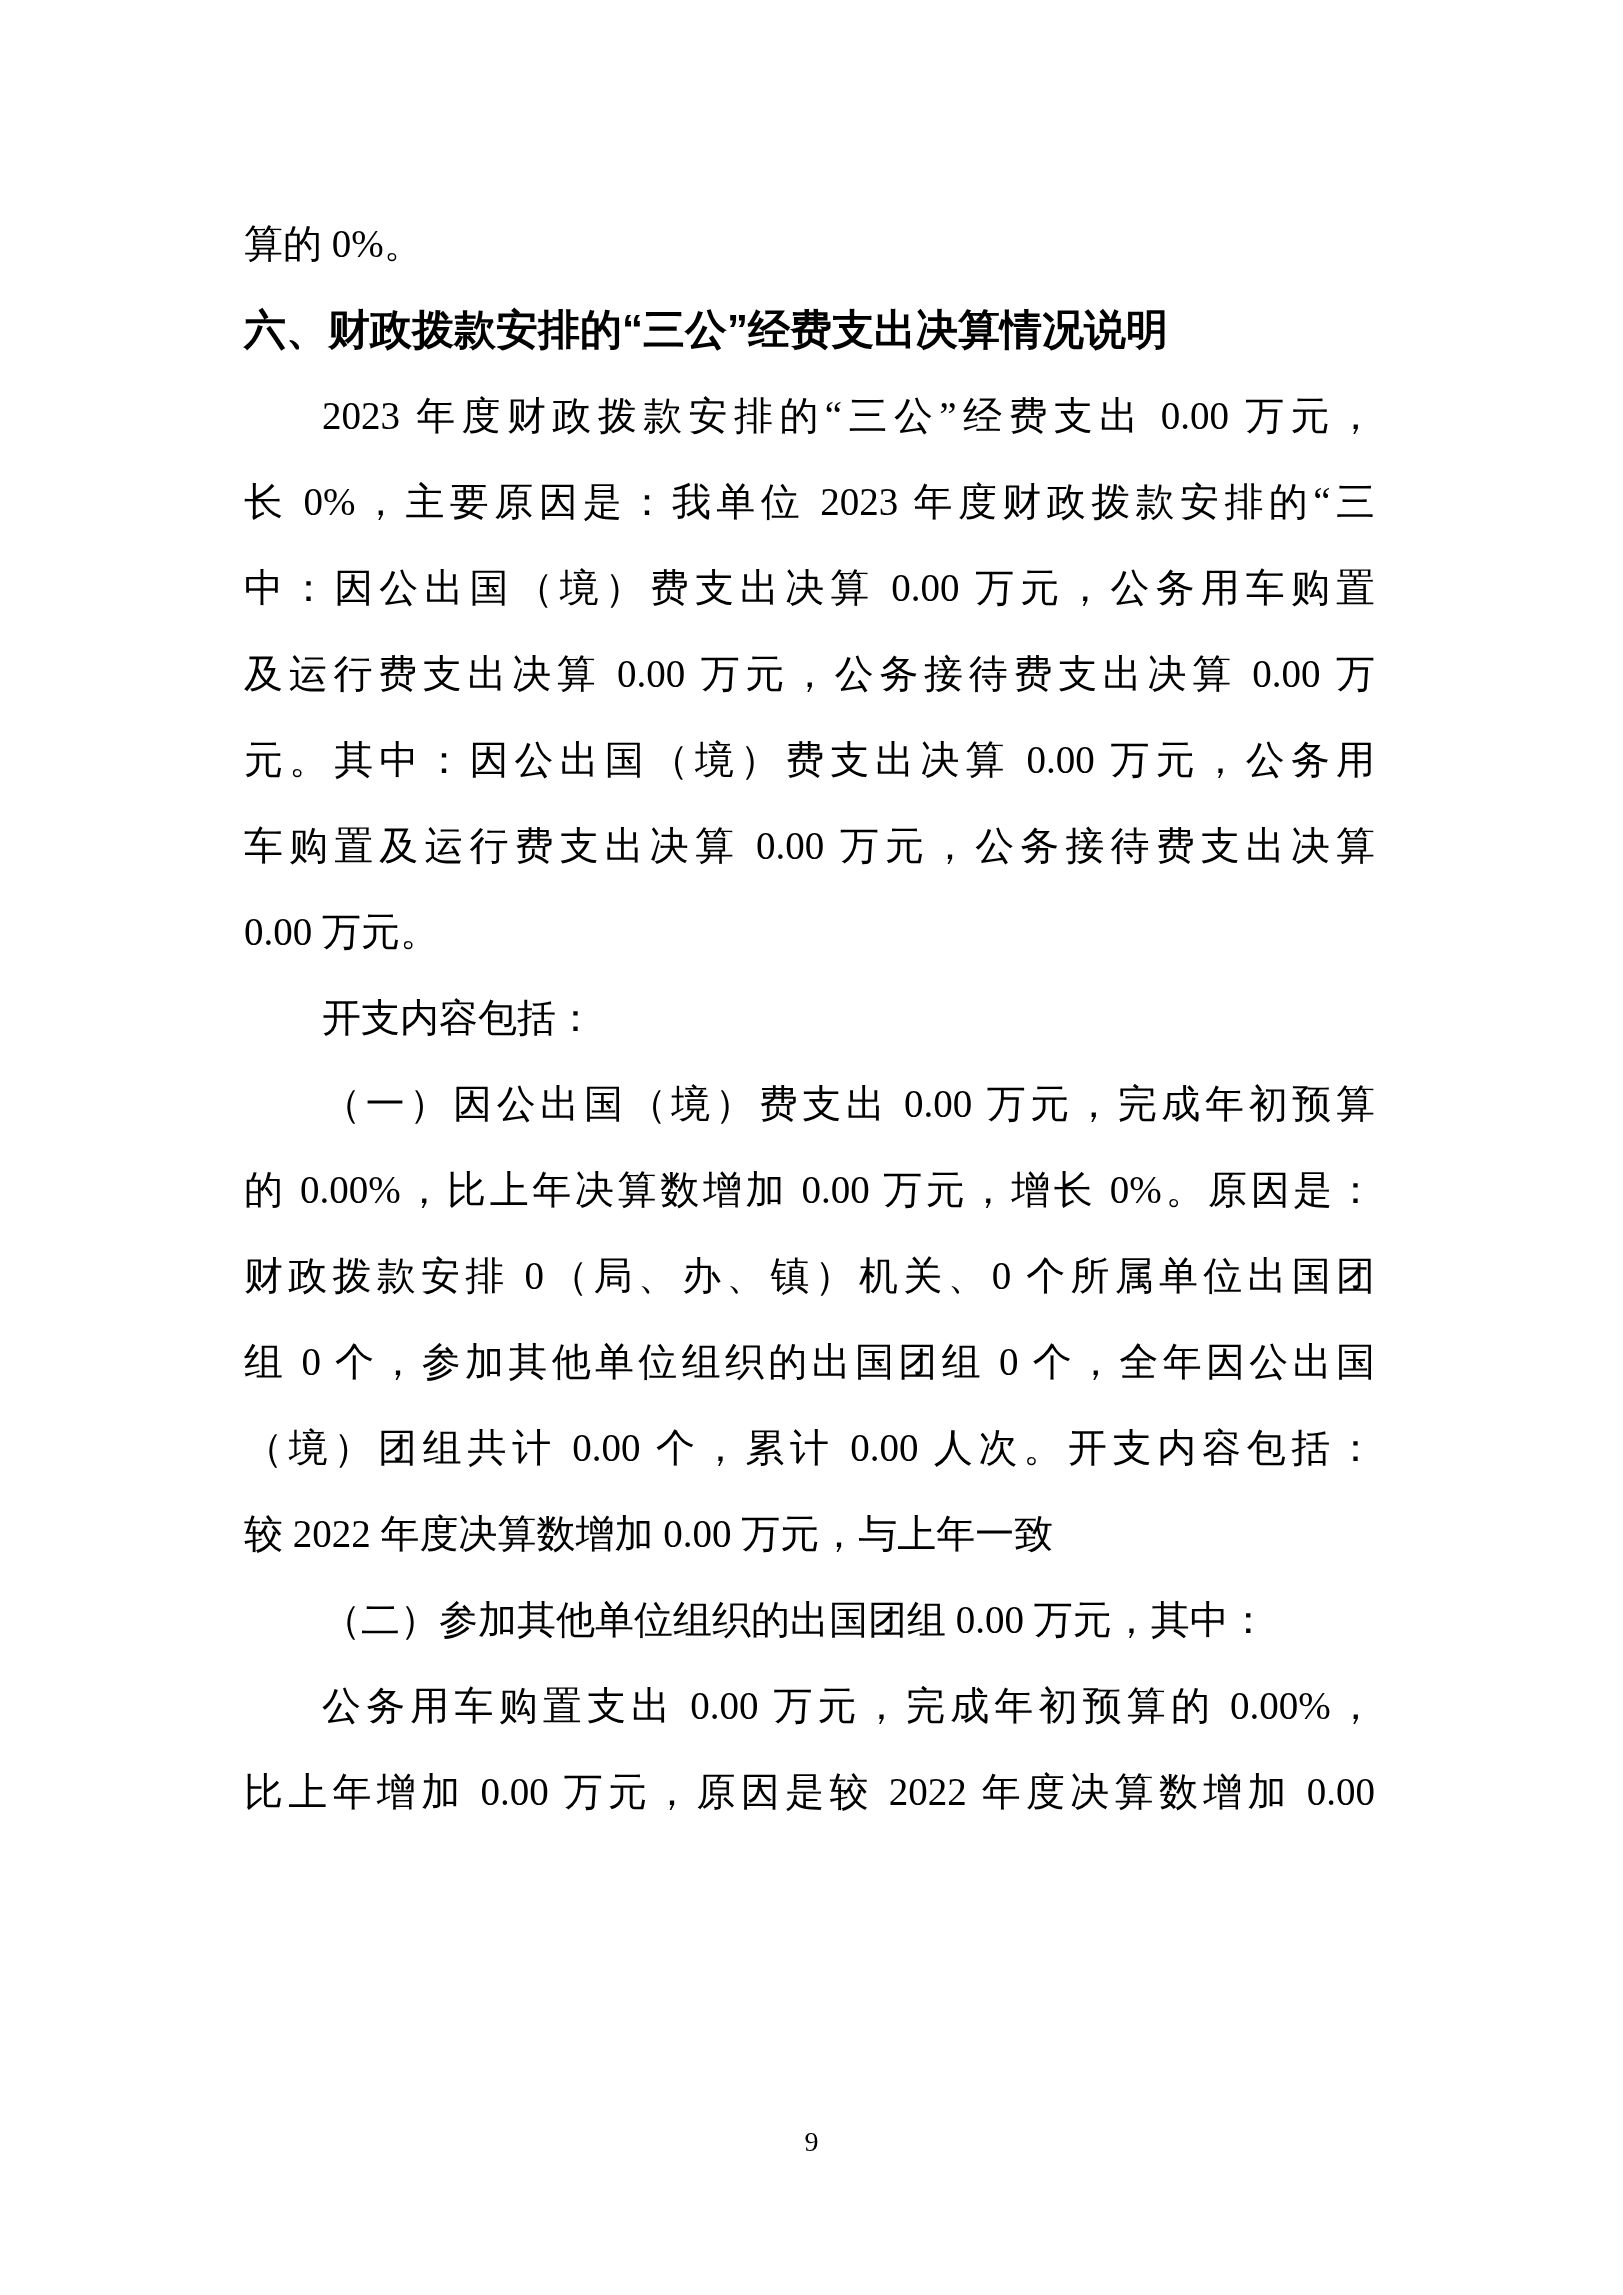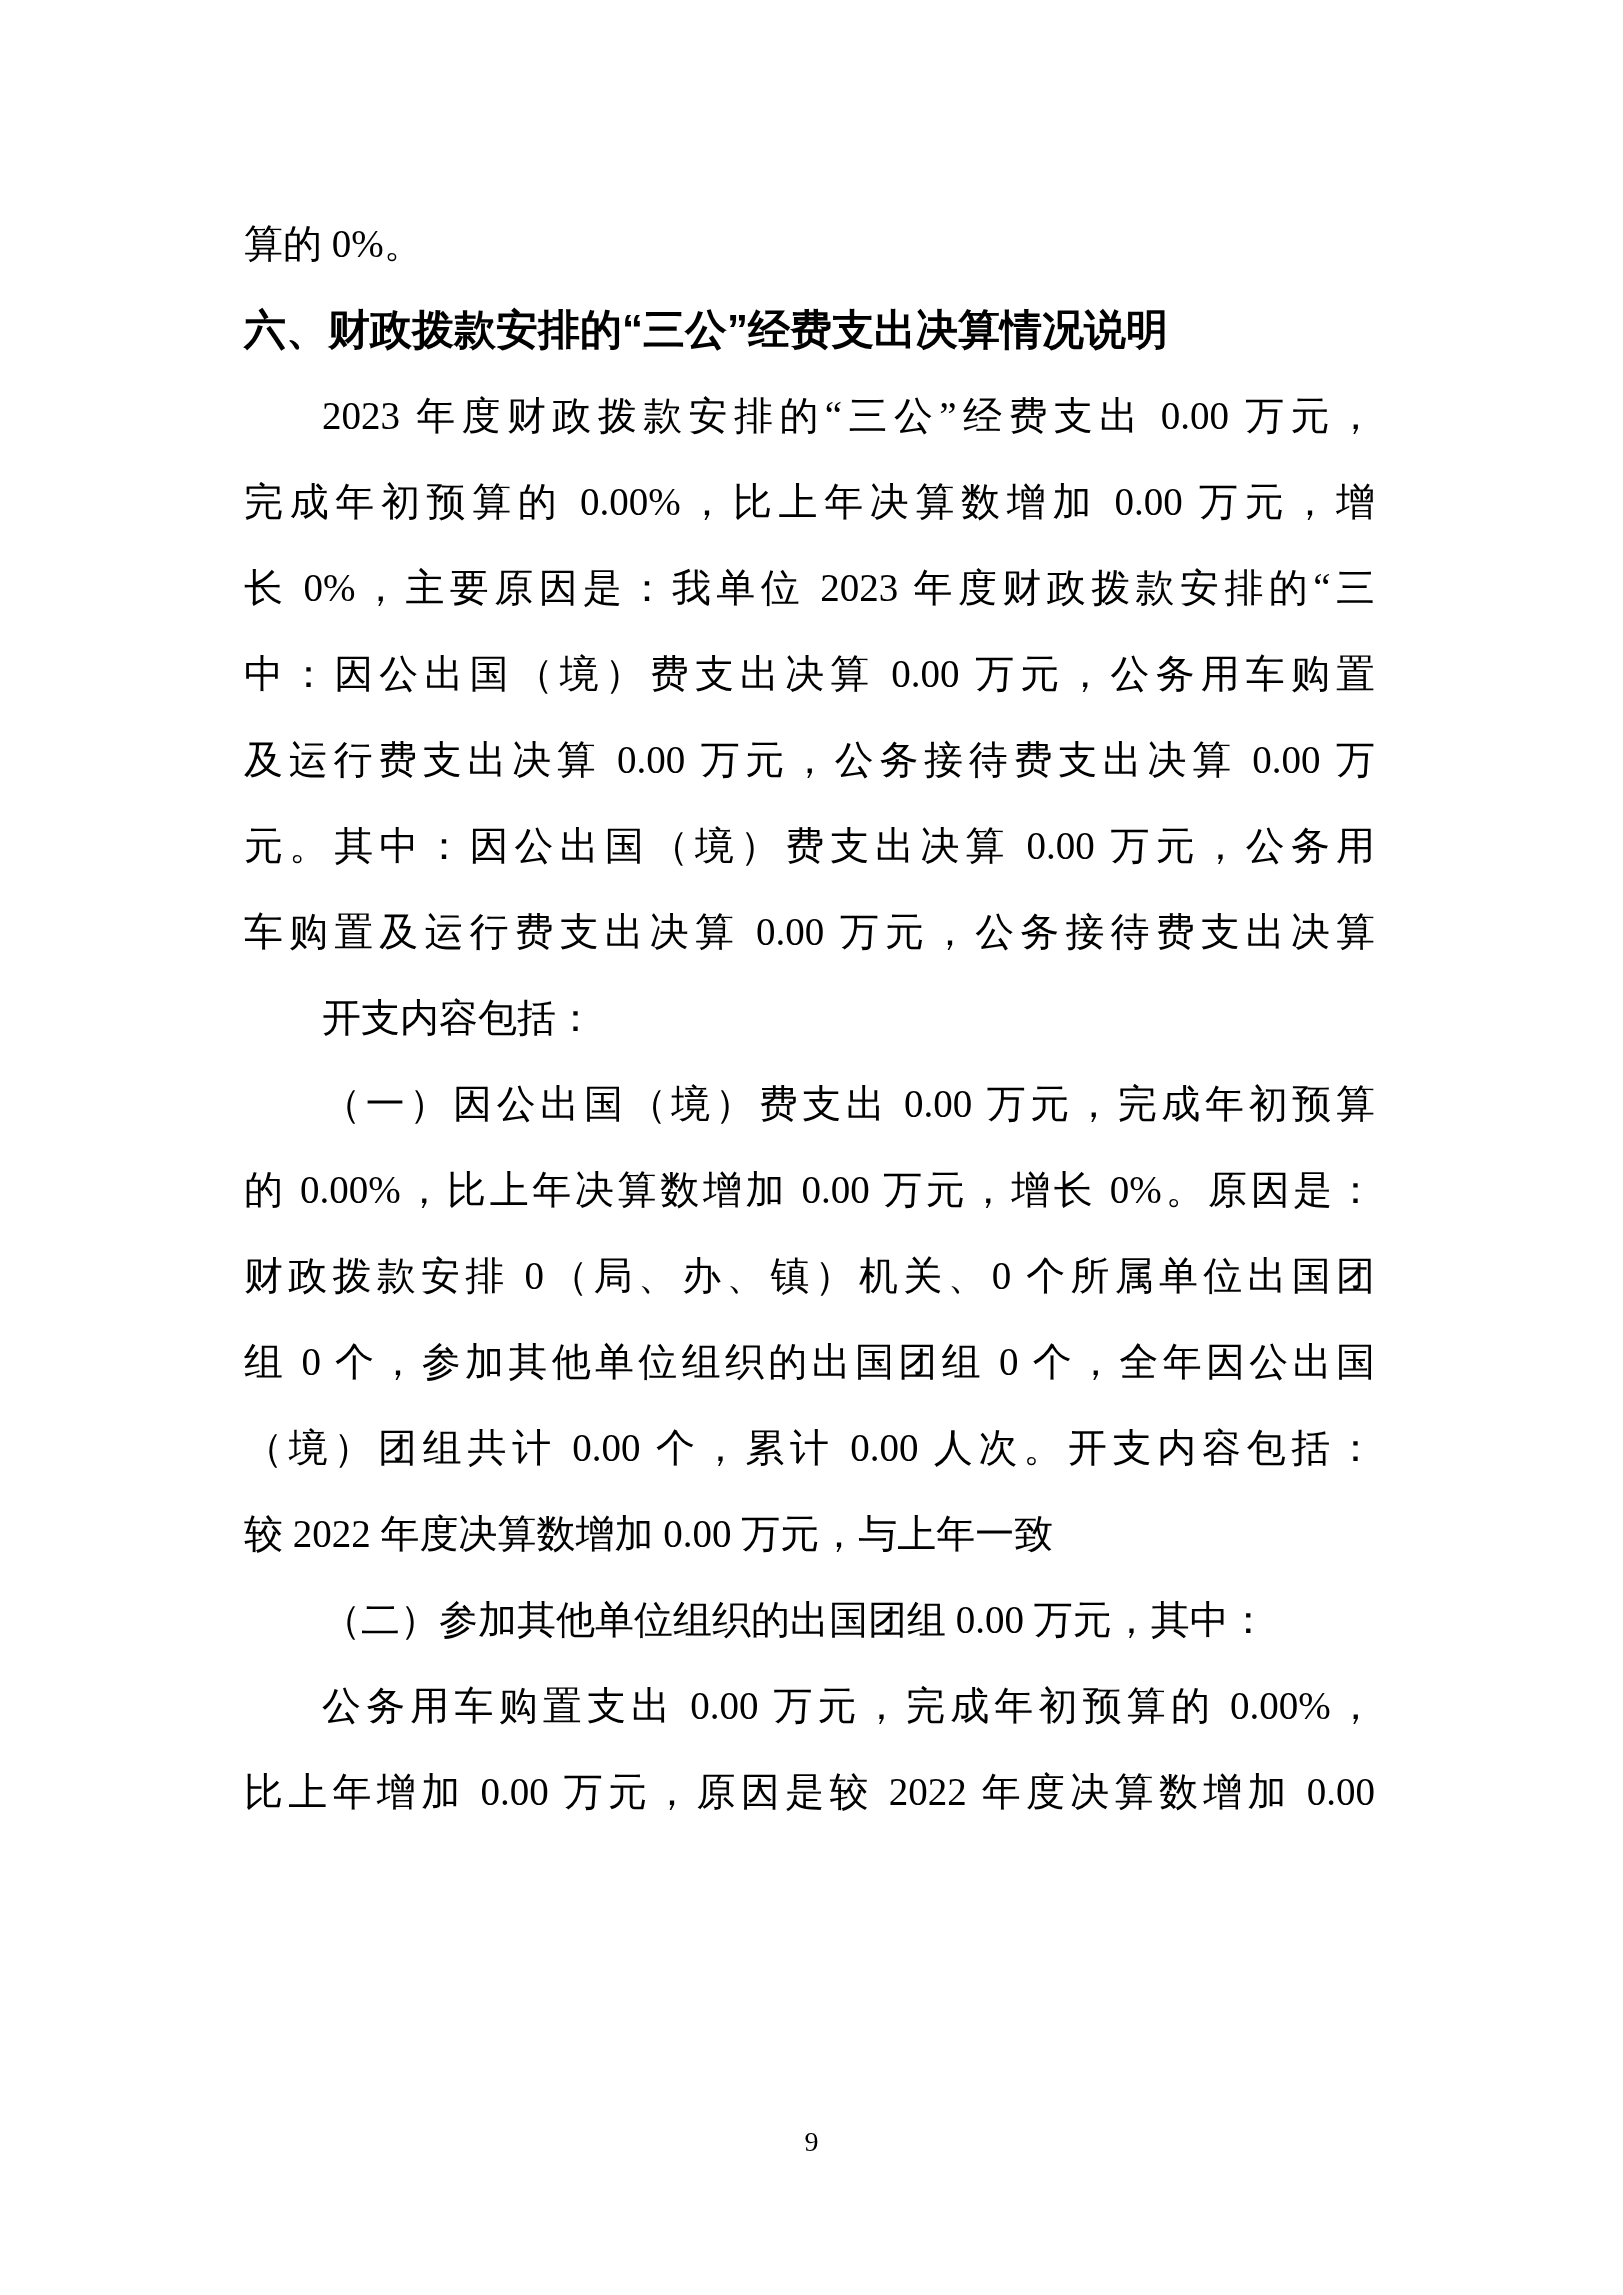--- a/index.html
+++ b/index.html
@@ -55,26 +55,26 @@
 <body>
 
 <div class="page">
   <div class="text-block">
 
     <div class="line natural">算的 0%。</div>
 
     <div class="line heading">六、财政拨款安排的“三公”经费支出决算情况说明</div>
 
     <div class="line indent">2023 年度财政拨款安排的“三公”经费支出 0.00 万元，</div>
-    <div class="line">完成年初预算的 0.00%，比上年决算数增加 0.00 万元，增</div>
     <div class="line">长 0%，主要原因是：我单位 2023 年度财政拨款安排的“三</div>
     <div class="line">中：因公出国（境）费支出决算 0.00 万元，公务用车购置</div>
     <div class="line">及运行费支出决算 0.00 万元，公务接待费支出决算 0.00 万</div>
     <div class="line">元。其中：因公出国（境）费支出决算 0.00 万元，公务用</div>
     <div class="line">车购置及运行费支出决算 0.00 万元，公务接待费支出决算</div>
+    <div class="line natural">0.00 万元。</div>
 
     <div class="line natural indent">开支内容包括：</div>
 
     <div class="line indent">（一）因公出国（境）费支出 0.00 万元，完成年初预算</div>
     <div class="line">的 0.00%，比上年决算数增加 0.00 万元，增长 0%。原因是：</div>
     <div class="line">财政拨款安排 0（局、办、镇）机关、0 个所属单位出国团</div>
     <div class="line">组 0 个，参加其他单位组织的出国团组 0 个，全年因公出国</div>
     <div class="line">（境）团组共计 0.00 个，累计 0.00 人次。开支内容包括：</div>
     <div class="line natural">较 2022 年度决算数增加 0.00 万元，与上年一致</div>
 

